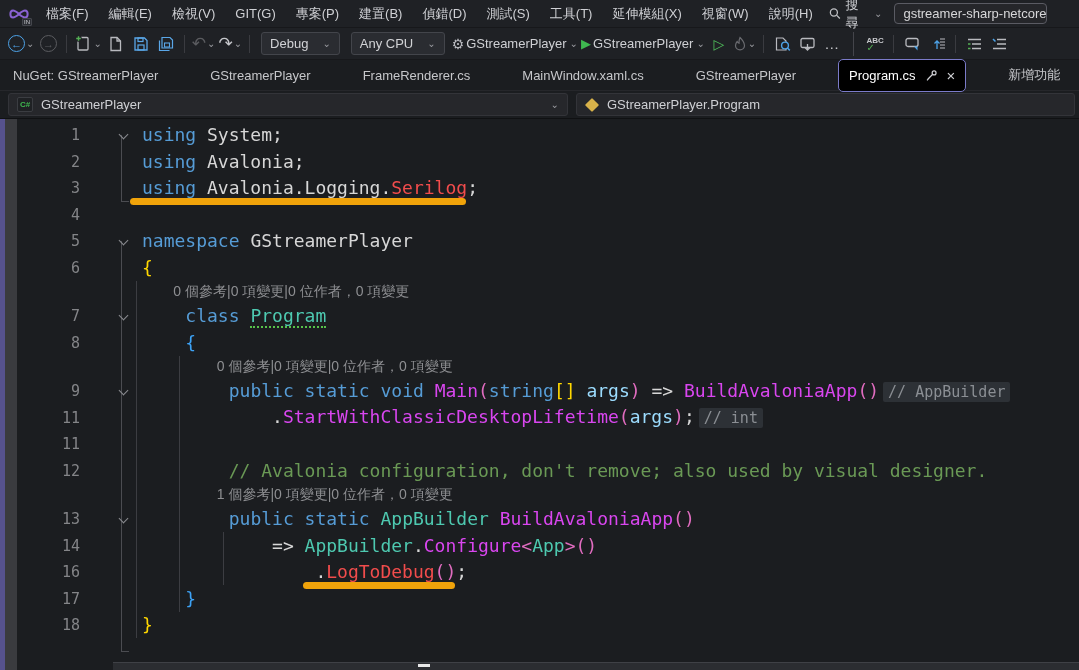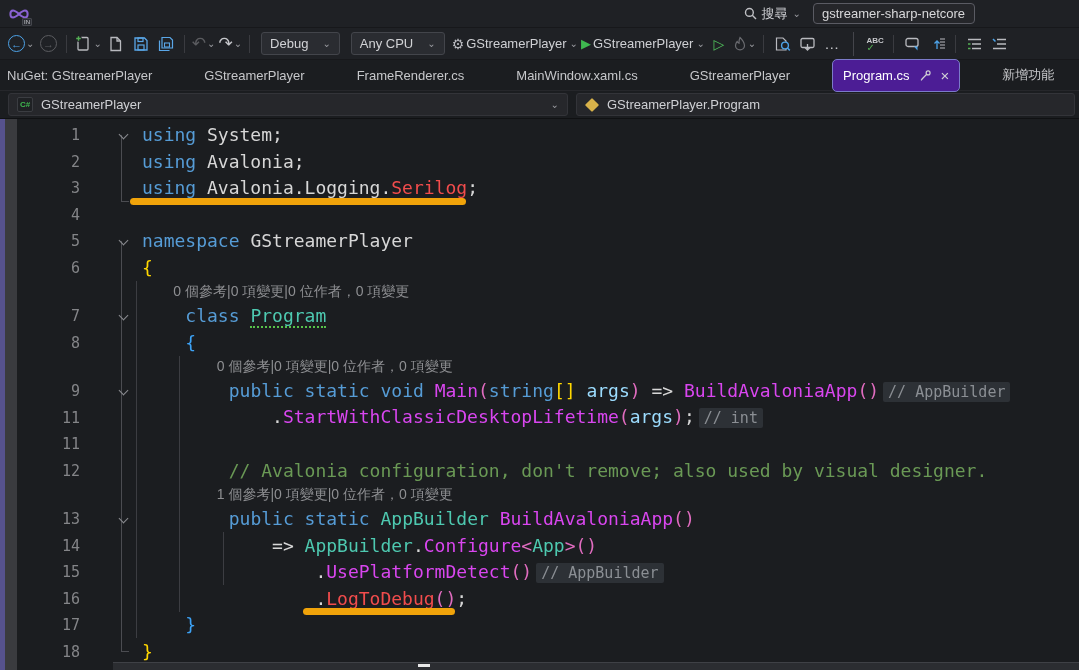--- a/index.html
+++ b/index.html
@@ -26,23 +26,23 @@
   .tsep { width:1px; height:18px; background:#3a3b40; margin:0 4px; flex:none;}
   .tsep.tall { height:24px; margin:0 7px; background:#44454b;}
   .circle-ico { width:17px; height:17px; border-radius:50%; border:1.4px solid currentColor; display:flex; align-items:center; justify-content:center; font-size:11px; }
   .combo { height:23px; background:#2a2c31; border:1px solid #43454b; border-radius:3px; color:#d2d3d6;
     font-size:13px; display:flex; align-items:center; gap:14px; padding:0 8px; margin:0 4px;}
   .tlabel { color:#cfd0d4; font-size:13px; margin:0 2px; white-space:nowrap;}
   .abc { font-size:8px; font-weight:bold; color:#c6c7cb; line-height:7px; text-align:left;}
   .abc .ck { color:#54b054; font-size:10px; display:block;}
 
   
-  .tabbar { height:31px; background:#1b1d20; display:flex; align-items:center; padding-left:7px; border-bottom:1px solid #26272b; column-gap:52px;}
+  .tabbar { height:31px; background:#1b1d20; display:flex; align-items:center; padding-left:13px; border-bottom:1px solid #26272b; column-gap:52px;}
   .tab { color:#c6c7ca; font-size:13px; white-space:nowrap; cursor:default;}
-  .tab.active { color:#fff; border:1px solid #7b7bc9; border-radius:5px; background:#4c1d95; height:33px;
+  .tab.active { color:#fff; border:1px solid #7b7bc9; border-radius:5px; background:#000000; height:33px;
     display:flex; align-items:center; gap:9px; padding:0 10px; margin:0 -10px;}
   .tab .close { color:#d0d1d5; font-size:15px; line-height:1;}
   .tab .pin svg{ display:block; }
 
   
   .crumbbar { height:28px; background:#1b1d20; display:flex; align-items:center; gap:8px; padding:0 4px 0 8px; border-bottom:1px solid #101113;}
   .crumb { height:23px; background:#26272b; border:1px solid #333439; border-radius:3px; display:flex; align-items:center; color:#cfd0d4; font-size:13px; padding:0 8px; gap:8px;}
   .crumb.left { width:560px; flex:none; }
   .crumb.right { flex:1; }
   .crumb .spacer{ flex:1; }
@@ -78,20 +78,34 @@
 </head>
 <body>
 
 <div class="titlebar">
   <div class="vslogo">
     <svg width="22" height="20" viewBox="0 0 22 20">
         <path d="M5 6.5 C1.5 6.5 1.5 13.5 5 13.5 C9 13.5 13 6.5 17 6.5 C20.5 6.5 20.5 13.5 17 13.5 C13 13.5 9 6.5 5 6.5 Z" fill="none" stroke="#8a63d2" stroke-width="2"></path>
       </svg>
     <span class="badge">IN</span>
   </div>
+  <div class="menus" id="menus">
+      <span class="menu-item">檔案(F)</span>
+      <span class="menu-item">編輯(E)</span>
+      <span class="menu-item">檢視(V)</span>
+      <span class="menu-item">GIT(G)</span>
+      <span class="menu-item">專案(P)</span>
+      <span class="menu-item">建置(B)</span>
+      <span class="menu-item">偵錯(D)</span>
+      <span class="menu-item">測試(S)</span>
+      <span class="menu-item">工具(T)</span>
+      <span class="menu-item">延伸模組(X)</span>
+      <span class="menu-item">視窗(W)</span>
+      <span class="menu-item">說明(H)</span>
+    </div>
   <div class="tb-search">
     <div class="search-trigger">
       <svg width="13" height="13" viewBox="0 0 13 13">
           <circle cx="5.4" cy="5.4" r="3.9" fill="none" stroke="#bfc0c4" stroke-width="1.4"></circle>
           <path d="M8.3 8.3 L12 12" stroke="#bfc0c4" stroke-width="1.4"></path>
         </svg>
       <span>搜尋</span>
       <span class="chev">⌄</span>
     </div>
     <div class="search-box">
@@ -349,25 +363,20 @@
           <span class="fchev"></span>
         </span>
         <pre class="src"><span class="tok-w">        </span><span class="tok-k">public</span><span class="tok-w"> </span><span class="tok-k">static</span><span class="tok-w"> </span><span class="tok-ty">AppBuilder</span><span class="tok-w"> </span><span class="tok-m">BuildAvaloniaApp</span><span class="tok-pnk">()</span></pre>
       </div>
       <div class="row">
         <span class="ln">14</span>
         <span class="fold"></span>
         <pre class="src"><span class="tok-w">            =&gt; </span><span class="tok-ty">AppBuilder</span><span class="tok-w">.</span><span class="tok-m">Configure</span><span class="tok-pnk">&lt;</span><span class="tok-ty">App</span><span class="tok-pnk">&gt;()</span></pre>
       </div>
       <div class="row">
-        <span class="ln">15</span>
-        <span class="fold"></span>
-        <pre class="src"><span class="tok-w">                .</span><span class="tok-m">UsePlatformDetect</span><span class="tok-pnk">()</span><span class="tok-g">// AppBuilder</span></pre>
-      </div>
-      <div class="row">
         <span class="ln">16</span>
         <span class="fold"></span>
         <pre class="src"><span class="tok-w">                .</span><span class="tok-e">LogToDebug</span><span class="tok-pnk">()</span><span class="tok-w">;</span></pre>
         <div class="markbar" style="left: 303.44px; width: 151.76px;"></div>
       </div>
       <div class="row">
         <span class="ln">17</span>
         <span class="fold"></span>
         <pre class="src"><span class="tok-w">    </span><span class="tok-blu">}</span></pre>
       </div>

